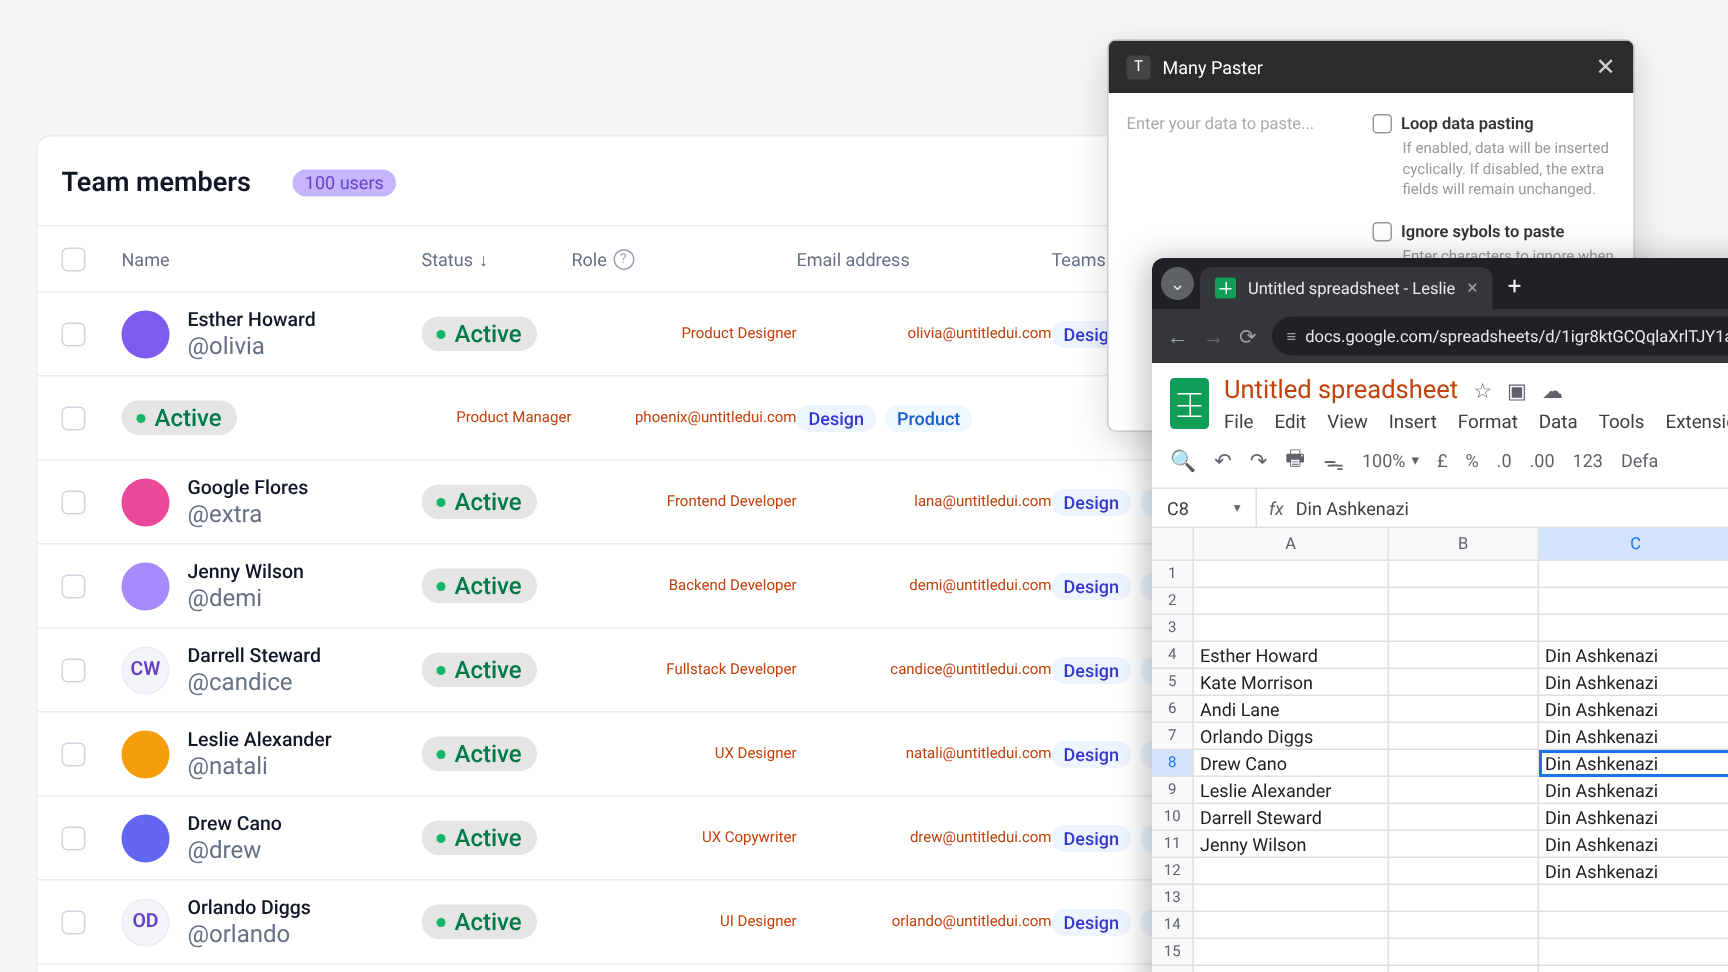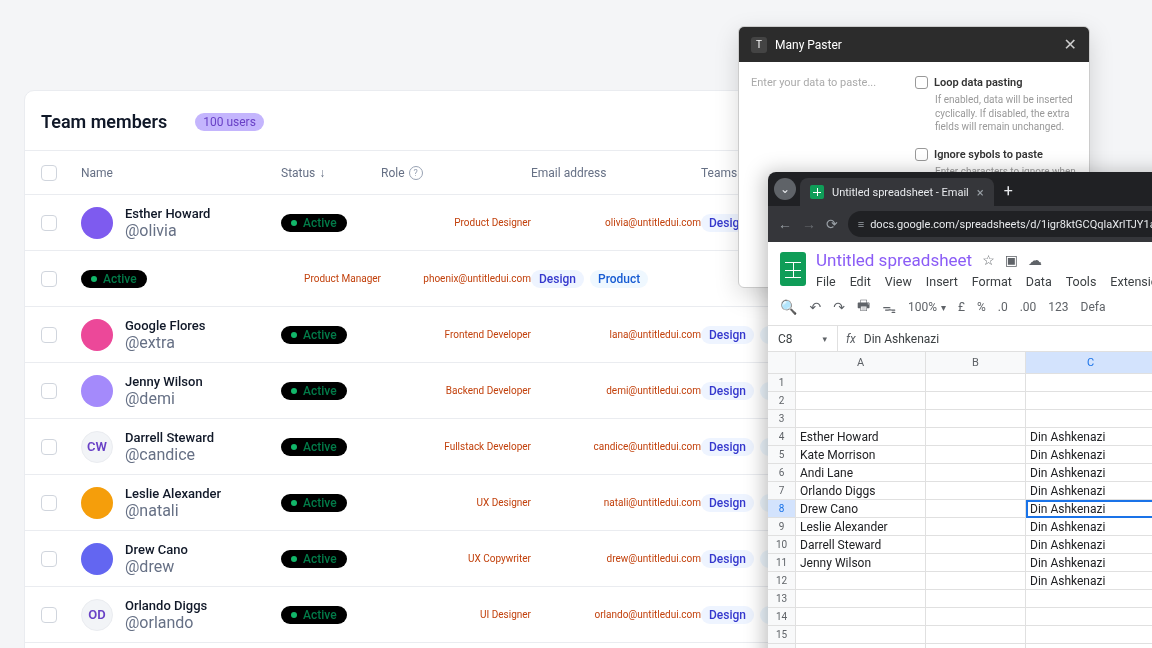--- a/index.html
+++ b/index.html
@@ -67,22 +67,22 @@
     width: 32px; height: 32px; border-radius: 50%;
     background: linear-gradient(135deg, #a48afb, #7e5bef);
     display: flex; align-items: center; justify-content: center;
     color: #fff; font-weight: 600; font-size: 12px;
   }
   .avatar.initials { background: #f2f4f7; color: #6941c6; border: 1px solid #eaecf0; font-size: 13px; }
   .uname { font-weight: 500; color: #101828; font-size: 13px; }
   .uhandle { color: #667085; font-size: 16px; }
   .status-pill {
     display: inline-flex; align-items: center; gap: 6px;
-    background: #000000; color: #027a48;
-    font-size: 12px; font-weight: 500;
+    background: #e5e5e5; color: #027a48;
+    font-size: 16px; font-weight: 500;
     padding: 2px 10px; border-radius: 12px;
   }
   .dot { width: 6px; height: 6px; border-radius: 50%; background: #12b76a; }
   .role, .email { color: #c2410c; font-size: 10px; text-align: right; }
   .teams-cell { display: flex; gap: 6px; overflow: hidden; }
   .tag {
     font-size: 12px; font-weight: 500; padding: 2px 8px; border-radius: 12px;
     white-space: nowrap;
   }
   .tag.design { background: #eef4ff; color: #3538cd; }
@@ -189,21 +189,21 @@
   .sheets-logo::after {
     content: ""; position: absolute; left: 5px; top: 10px; right: 5px; bottom: 8px;
     background:
       linear-gradient(#fff,#fff) 0 0/100% 1px no-repeat,
       linear-gradient(#fff,#fff) 0 50%/100% 1px no-repeat,
       linear-gradient(#fff,#fff) 0 100%/100% 1px no-repeat,
       linear-gradient(#fff,#fff) 50% 0/1px 100% no-repeat;
   }
   .sheets-titleblock { flex: 1; }
   .sheets-titlerow { display: flex; align-items: center; gap: 10px; }
-  .sheets-title { font-size: 17px; color: #8b5cf6; }
+  .sheets-title { font-size: 17px; color: #c2410c; }
   .title-icons { display: flex; gap: 10px; color: #5f6368; font-size: 14px; }
   .menu-bar { display: flex; gap: 14px; font-size: 12.5px; color: #3c4043; margin-top: 4px; }
   .menu-item { cursor: pointer; }
   .toolbar {
     display: flex; align-items: center; gap: 12px;
     padding: 6px 12px; font-size: 12px; color: #5f6368;
     border-bottom: 1px solid #e0e0e0;
   }
   .tb-ico { cursor: pointer; font-size: 14px; }
   .zoom-ctl { display: flex; align-items: center; gap: 4px; }
@@ -485,21 +485,21 @@
         </div>
       </div>
   </div>
 </div>
 
 <div class="browser-window">
   <div class="tab-strip">
     <div class="tab-back">⌄</div>
     <div class="browser-tab">
       <span class="sheets-favicon"></span>
-      <span>Untitled spreadsheet - Email</span>
+      <span>Untitled spreadsheet - Leslie</span>
       <span class="tab-close-x">×</span>
     </div>
     <div class="tab-new">+</div>
   </div>
   <div class="addr-bar">
     <span class="nav-ico">←</span>
     <span class="nav-ico" style="opacity:.5">→</span>
     <span class="nav-ico">⟳</span>
     <div class="omnibox">
       <span class="lock-ico">≡</span>

